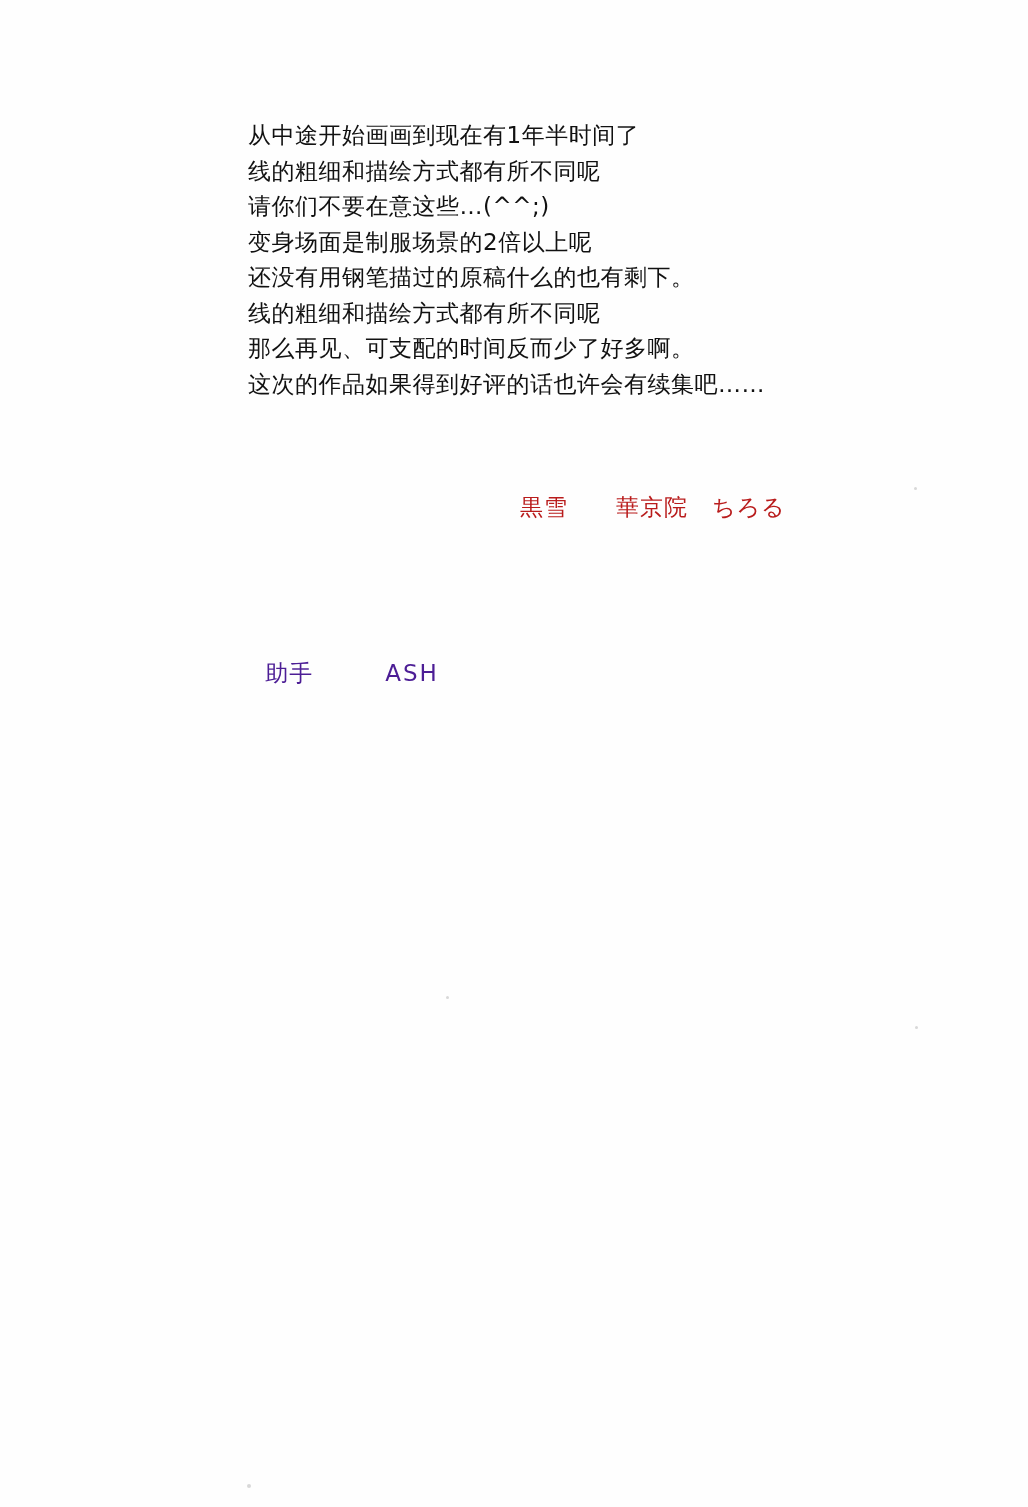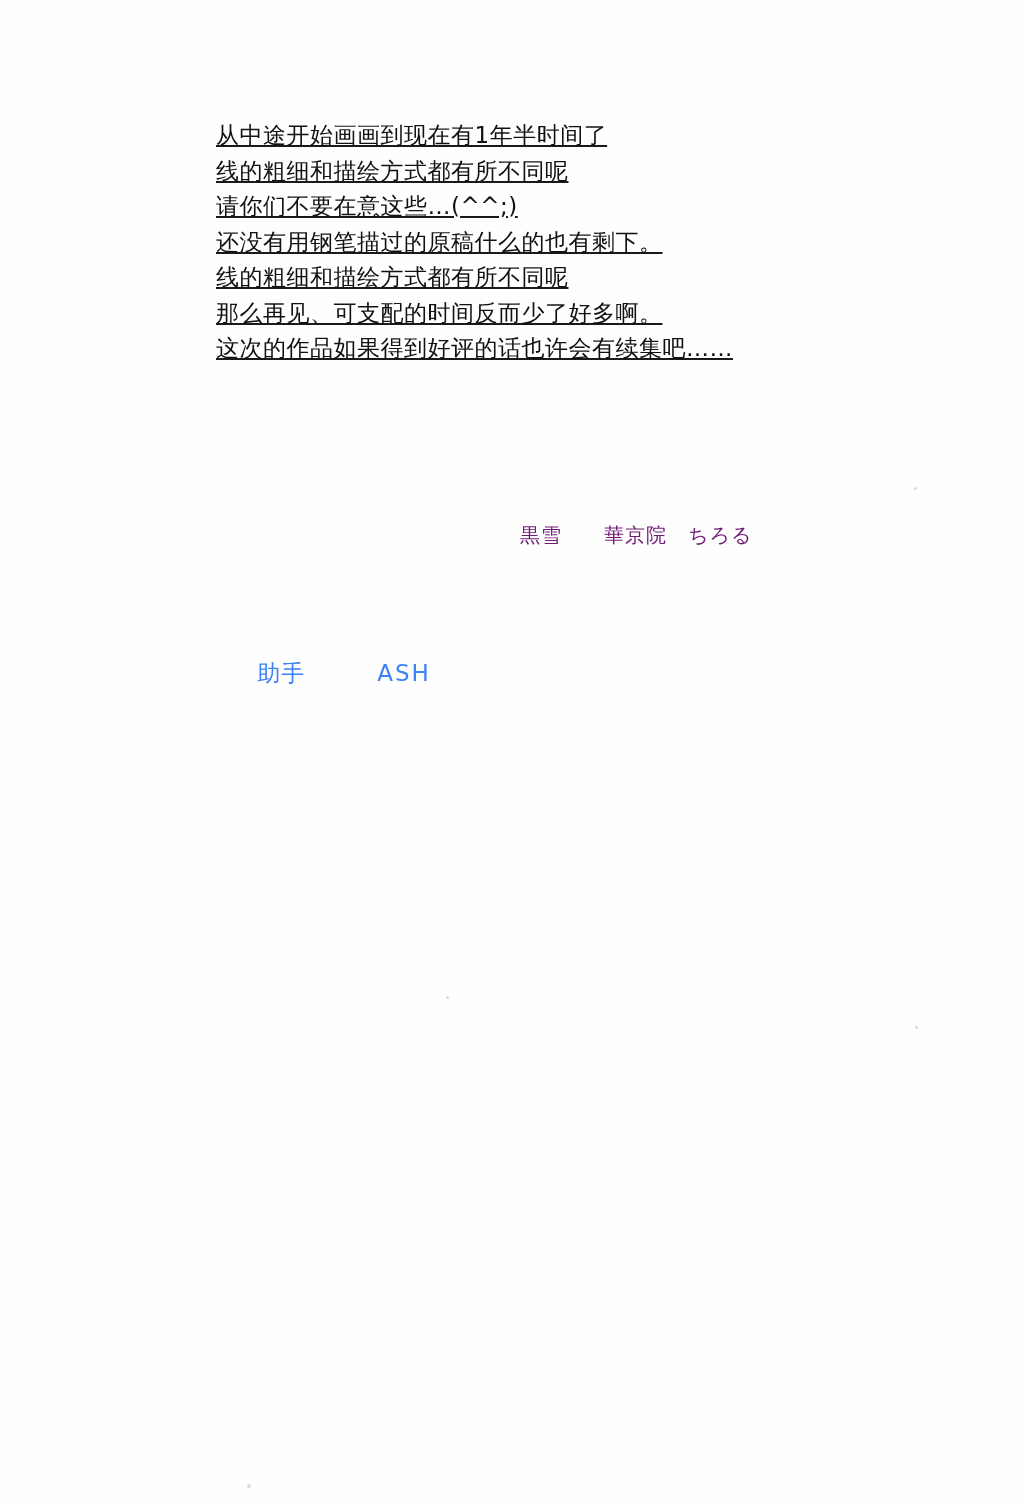--- a/index.html
+++ b/index.html
@@ -15,49 +15,48 @@
     color: #1a1a1a;
     overflow: hidden;
   }
   .page {
     position: absolute;
     inset: 0;
     background: #fefefe;
   }
   .afterword {
     position: absolute;
-    left: 216px;
+    left: 248px;
     top: 118px;
     width: 700px;
-    text-decoration: underline;
   }
   .afterword .line {
     font-size: 23px;
     line-height: 35.5px;
     letter-spacing: 0.5px;
     white-space: pre;
     color: #111111;
   }
   .credits {
     position: absolute;
     left: 520px;
-    top: 522px;
-    font-size: 20px;
+    top: 492px;
+    font-size: 23px;
     letter-spacing: 1px;
     white-space: pre;
-    color: #701a75;
+    color: #b91c1c;
   }
   .assistant {
     position: absolute;
-    left: 224px;
+    left: 232px;
     top: 632px;
     font-size: 23px;
     letter-spacing: 1px;
     white-space: pre;
-    color: #3b82f6;
+    color: #4c1d95;
   }
   .assistant .role {
     display: inline-block;
     min-width: 120px;
   }
   .assistant .who {
     display: inline-block;
     letter-spacing: 2px;
   }
   
@@ -75,20 +74,21 @@
 </style>
 </head>
 <body>
 
 <div class="page">
 
   <div class="afterword">
     <div class="line">从中途开始画画到现在有1年半时间了</div>
     <div class="line">线的粗细和描绘方式都有所不同呢</div>
     <div class="line">请你们不要在意这些…(^^;)</div>
+    <div class="line">变身场面是制服场景的2倍以上呢</div>
     <div class="line">还没有用钢笔描过的原稿什么的也有剩下。</div>
     <div class="line">线的粗细和描绘方式都有所不同呢</div>
     <div class="line">那么再见、可支配的时间反而少了好多啊。</div>
     <div class="line">这次的作品如果得到好评的话也许会有续集吧……</div>
   </div>
 
   <div class="credits">黒雪　　華京院　ちろる</div>
 
   <div class="assistant">
     <span class="role">助手</span><span class="who">ASH</span>

